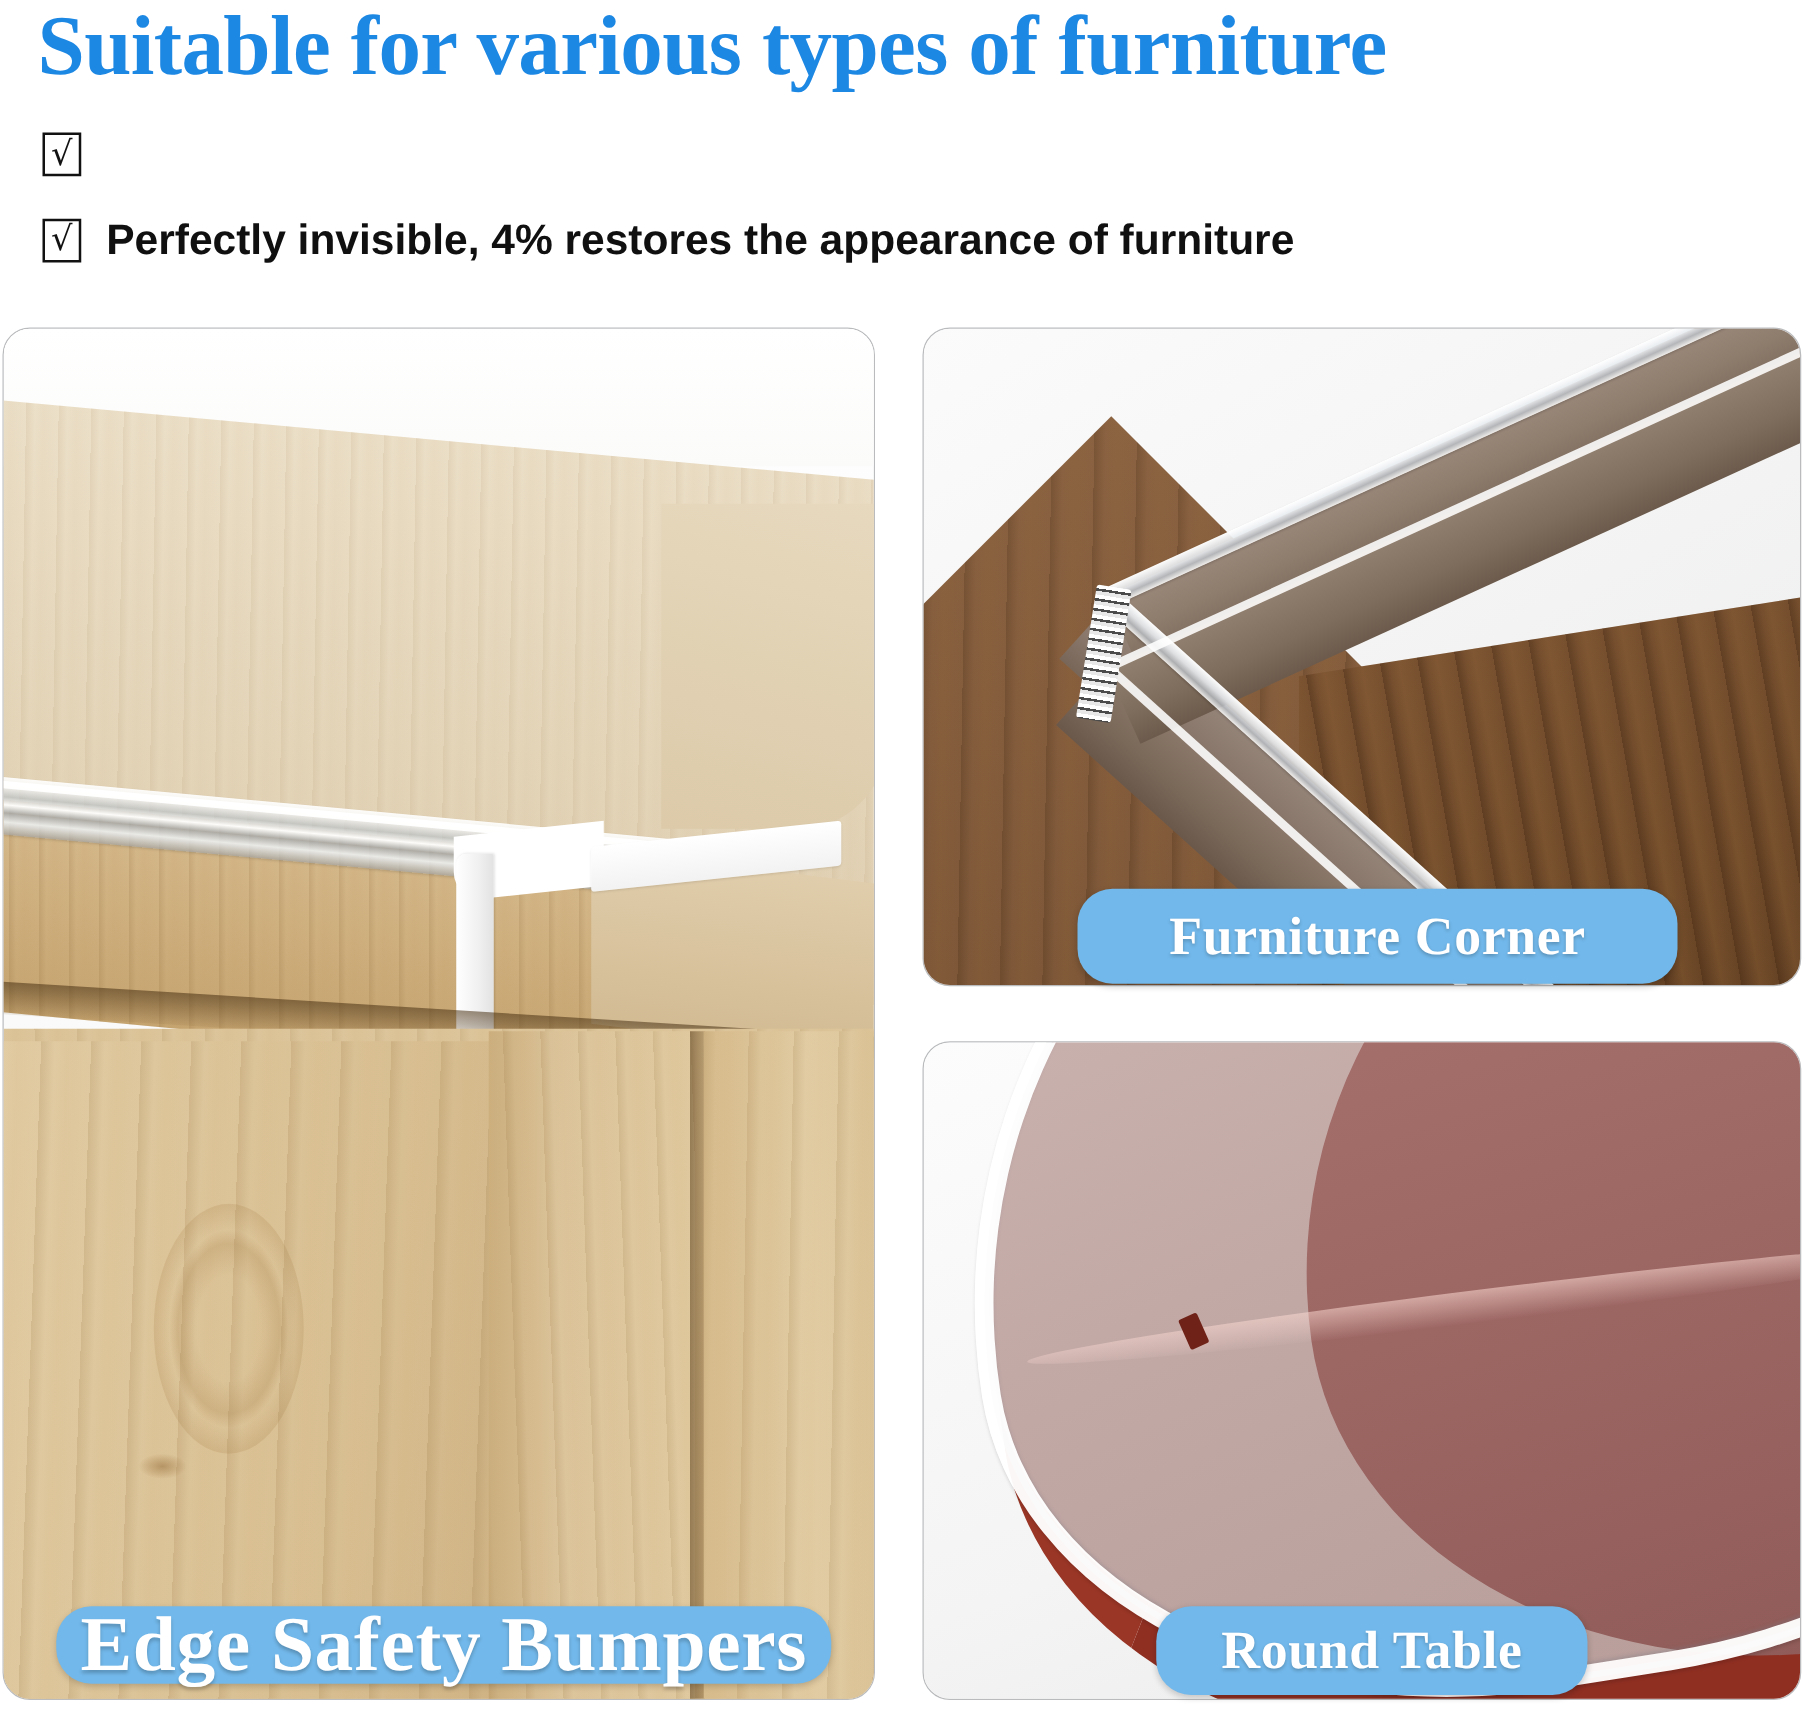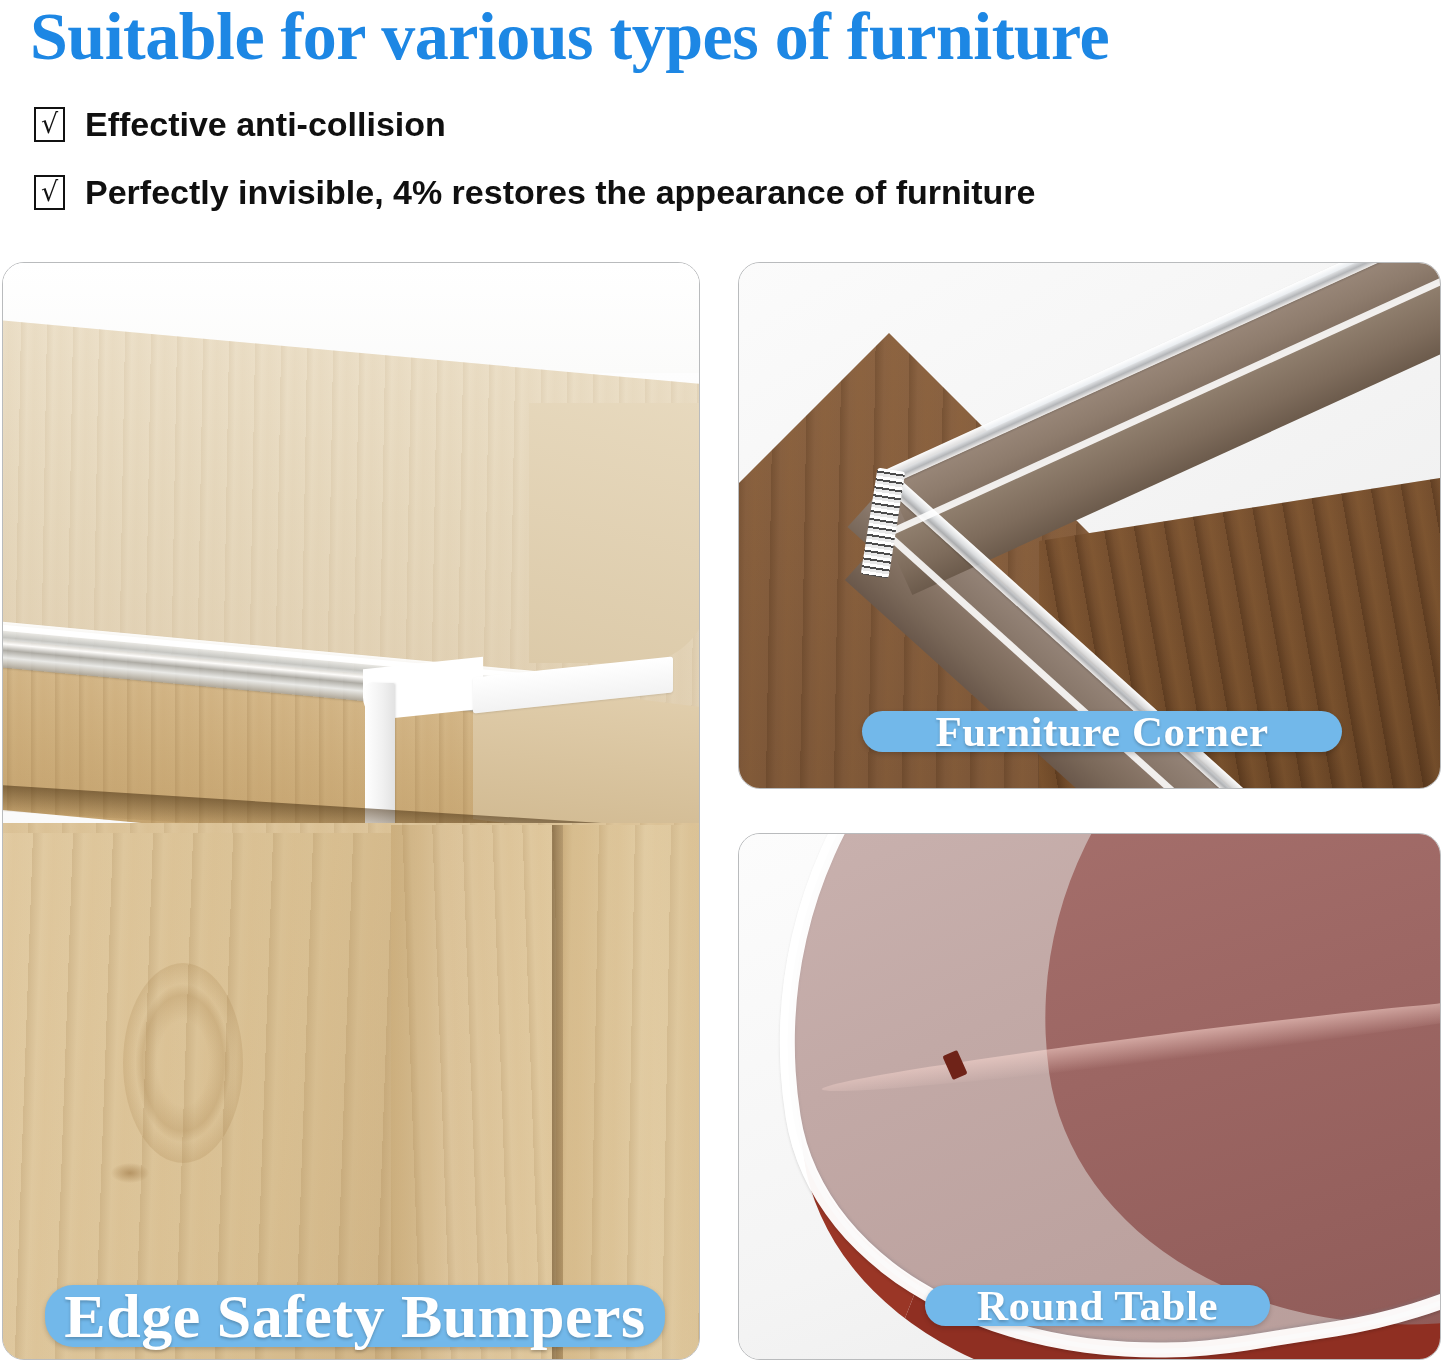--- a/index.html
+++ b/index.html
@@ -500,44 +500,43 @@
     box-shadow: 0 2px 5px rgba(0,0,0,0.18);
   }
   #badge-edge-bumpers {
     left: 45px;  top: 1285px;
     width: 620px; height: 62px;
     font-size: 62px;
     letter-spacing: 0.5px;
   }
   #badge-furniture-corner {
     left: 862px; top: 711px;
-    width: 480px; height: 41px;
+    width: 480px; height: 76px;
     font-size: 43px;
     letter-spacing: 0.5px;
     text-align: right;
   }
   #badge-round-table {
     left: 925px; top: 1285px;
-    width: 345px; height: 41px;
+    width: 345px; height: 71px;
     font-size: 43px;
     letter-spacing: 0.5px;
   }
 </style>
 </head>
 <body>
 
 <div id="header">
 
   <div id="page-title">Suitable for various types of furniture</div>
 
   <div class="bullet-row" id="bullet-row-0">
     <span class="check-box">
       <span class="radical">√</span>
     </span>
-    <span class="bullet-text">Effective anti-collision</span>
   </div>
 
   <div class="bullet-row" id="bullet-row-1">
     <span class="check-box">
       <span class="radical">√</span>
     </span>
     <span class="bullet-text">Perfectly invisible, 4% restores the appearance of furniture</span>
   </div>
 
 </div>

